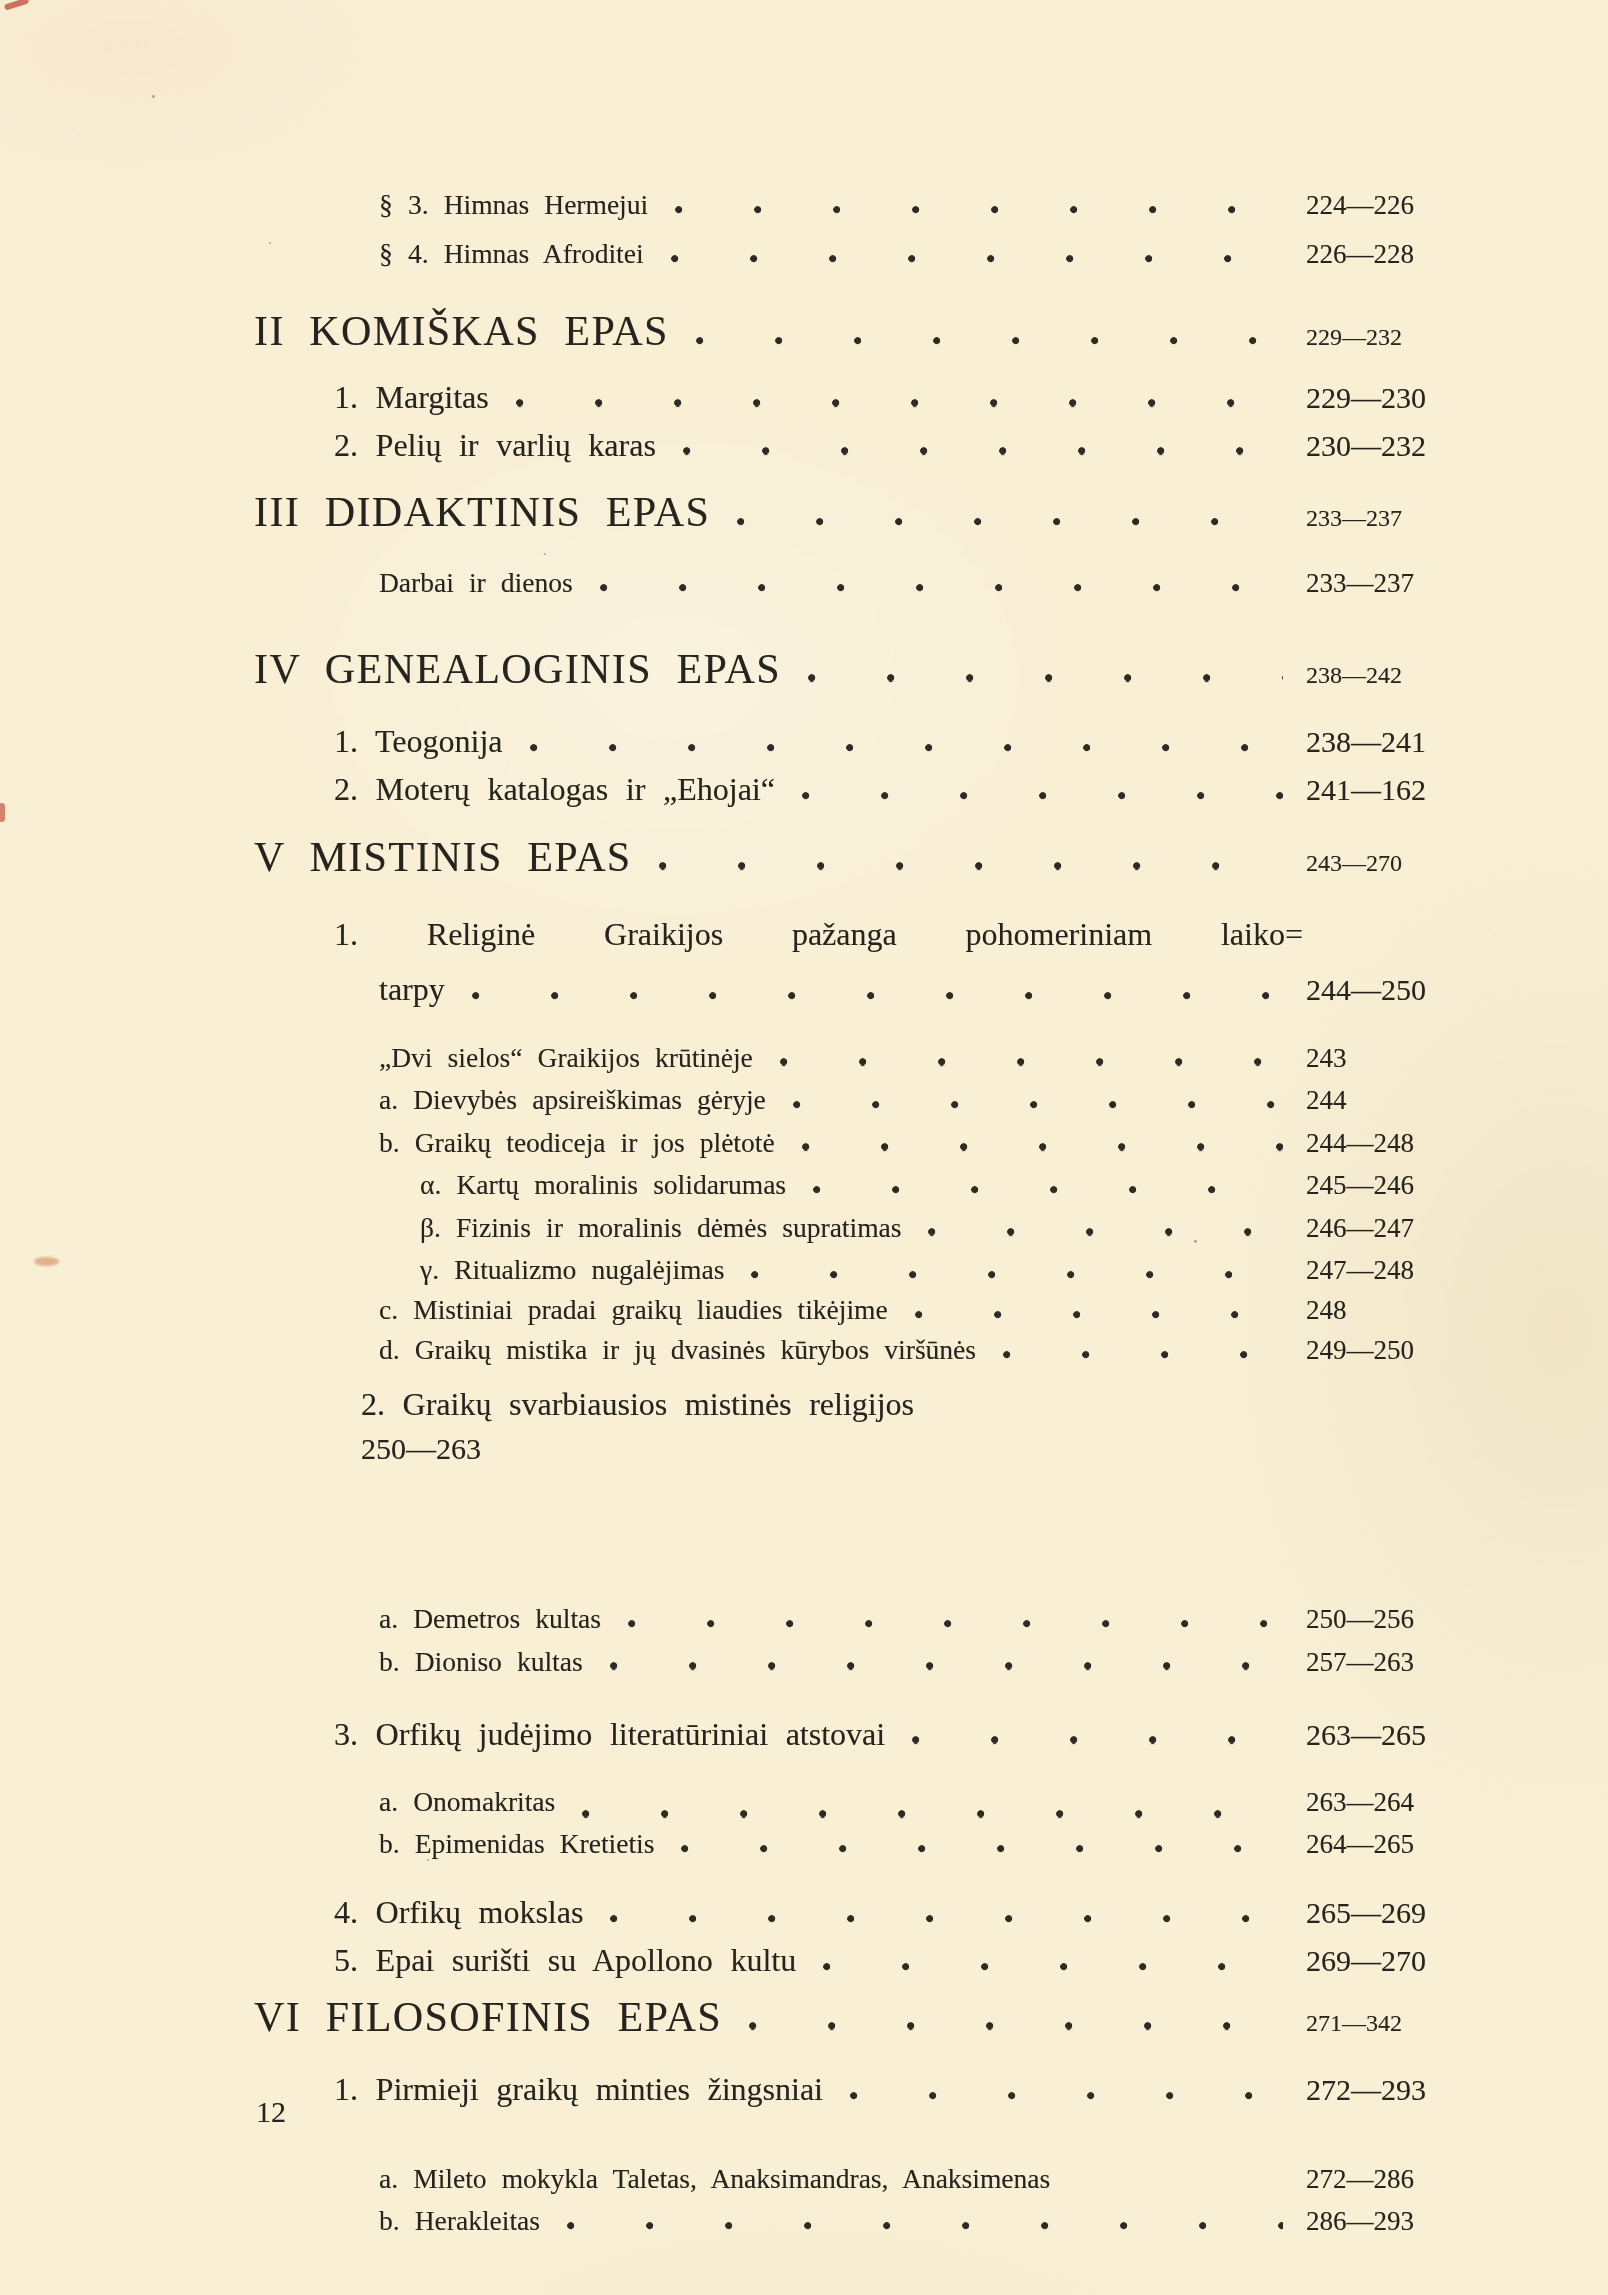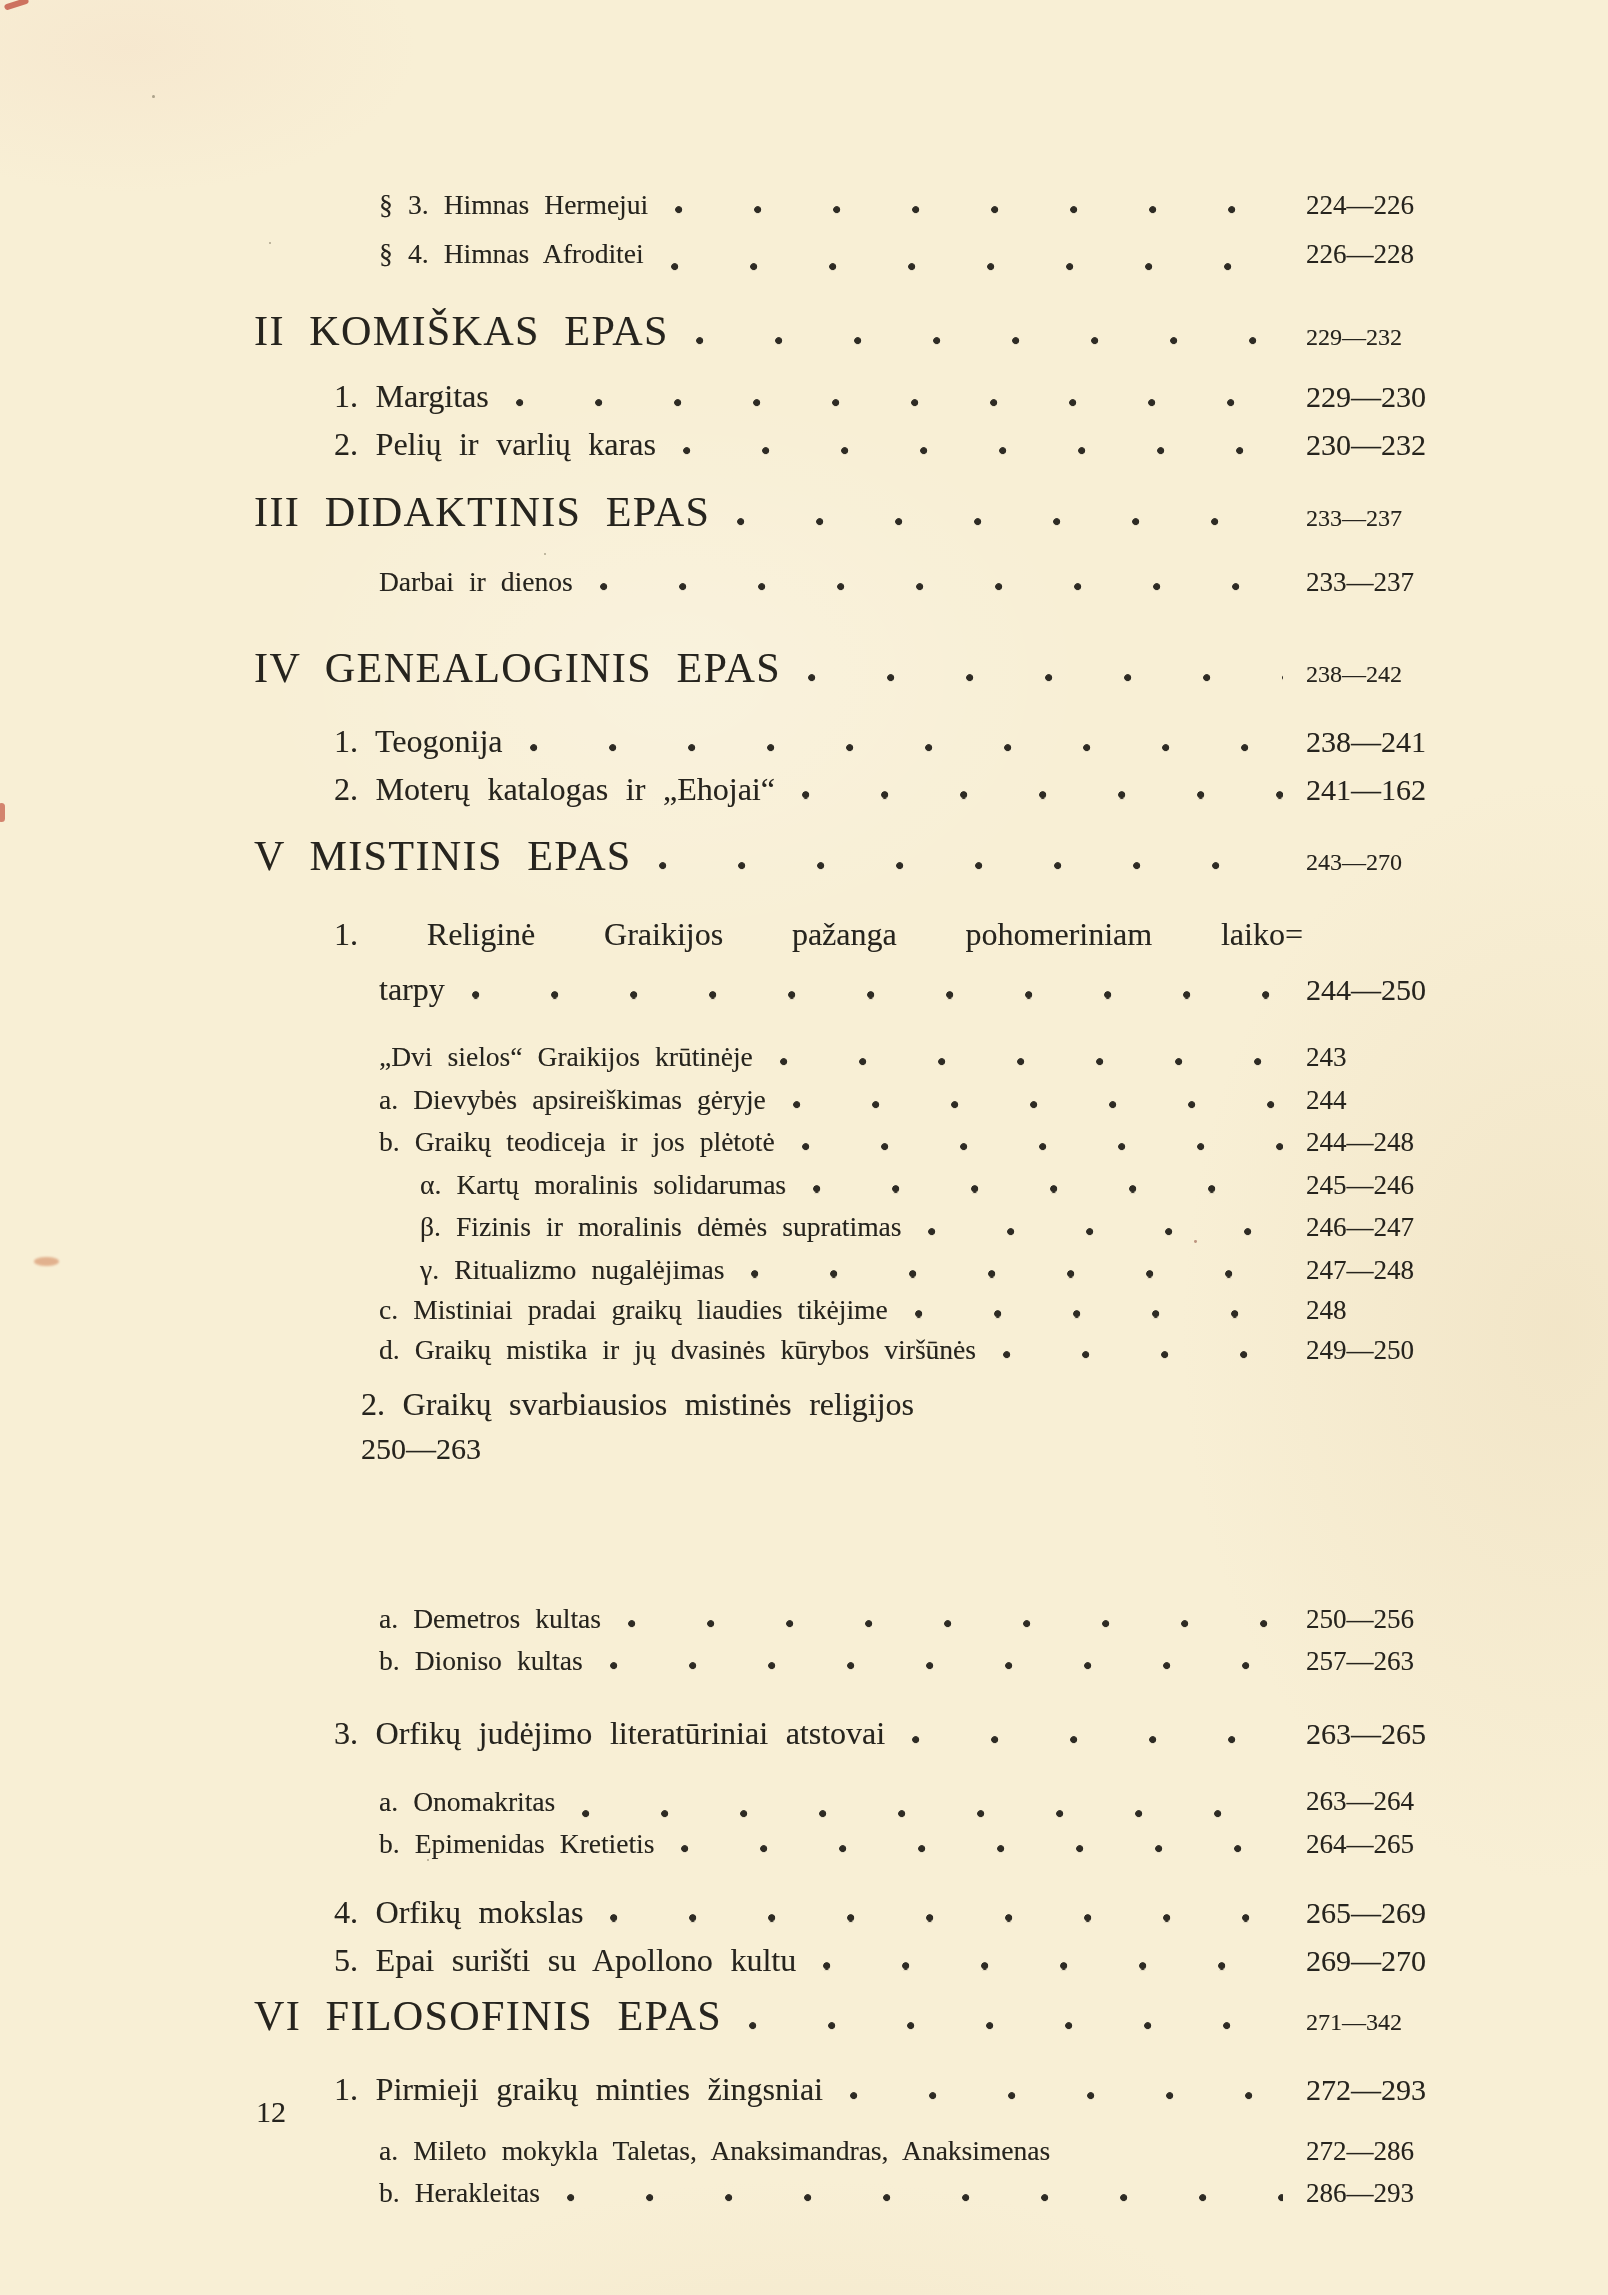--- a/index.html
+++ b/index.html
@@ -52,21 +52,21 @@
   .t-small .pages,.t-greek .pages{font-size:27px;}
   
   .i-0{margin-left:0;}
   .i-1{margin-left:80px;}
   .i-2{margin-left:125px;}
   .i-3{margin-left:166px;}
   
   .justified{word-spacing:1.9em;}
   
   #toc .row:nth-child(1){margin-top:0;}
-  #toc .row:nth-child(2){margin-top:16.5px;align-items:flex-end;}
+  #toc .row:nth-child(2){margin-top:16.5px;}
   #toc .row:nth-child(3){margin-top:36px;}
   #toc .row:nth-child(4){margin-top:22px;}
   #toc .row:nth-child(5){margin-top:10px;}
   #toc .row:nth-child(6){margin-top:24px;}
   #toc .row:nth-child(7){margin-top:29px;}
   #toc .row:nth-child(8){margin-top:45px;}
   #toc .row:nth-child(9){margin-top:29px;}
   #toc .row:nth-child(10){margin-top:10px;}
   #toc .row:nth-child(11){margin-top:24px;}
   #toc .row:nth-child(12){margin-top:34px;}
@@ -75,21 +75,21 @@
   #toc .row:nth-child(20){margin-top:7.3px;}
   #toc .row:nth-child(21){margin-top:7.3px;}
   #toc .row:nth-child(22){margin-top:19px;flex-direction:column;}
   #toc .row:nth-child(23){margin-top:30px;}
   #toc .row:nth-child(25){margin-top:37px;}
   #toc .row:nth-child(26){margin-top:33px;align-items:flex-end;}
   #toc .row:nth-child(28){margin-top:33px;}
   #toc .row:nth-child(29){margin-top:10px;}
   #toc .row:nth-child(30){margin-top:13px;}
   #toc .row:nth-child(31){margin-top:29px;}
-  #toc .row:nth-child(32){margin-top:26px;justify-content:space-between;}
+  #toc .row:nth-child(32){margin-top:54px;justify-content:space-between;}
   
   .page-number{
     position:absolute;left:256px;top:2097px;
     font-size:30px;line-height:1;
     text-shadow:0.3px 0.4px 0.3px rgba(40,34,22,.30);
   }
   
   .red-mark{position:absolute;background:#bf4a38;border-radius:3.7px;}
   .rm1{left:3.7px;top:1.4px;width:25px;height:6px;transform:rotate(-18deg);opacity:.75;}
   .rm2{left:-2.3px;top:803px;width:6.9px;height:19px;opacity:.65;}

